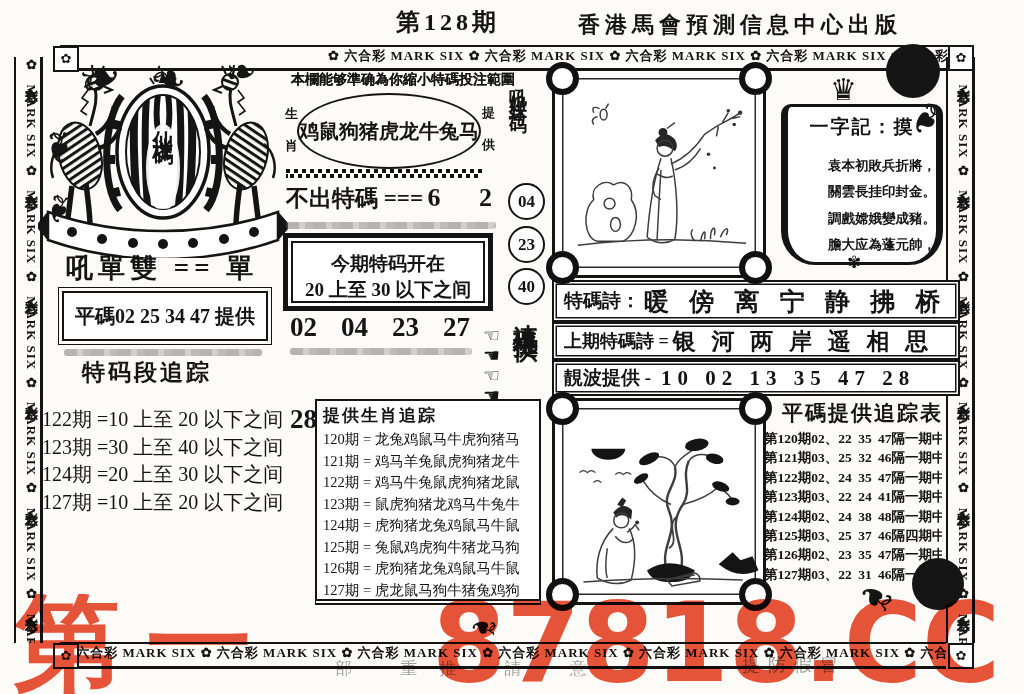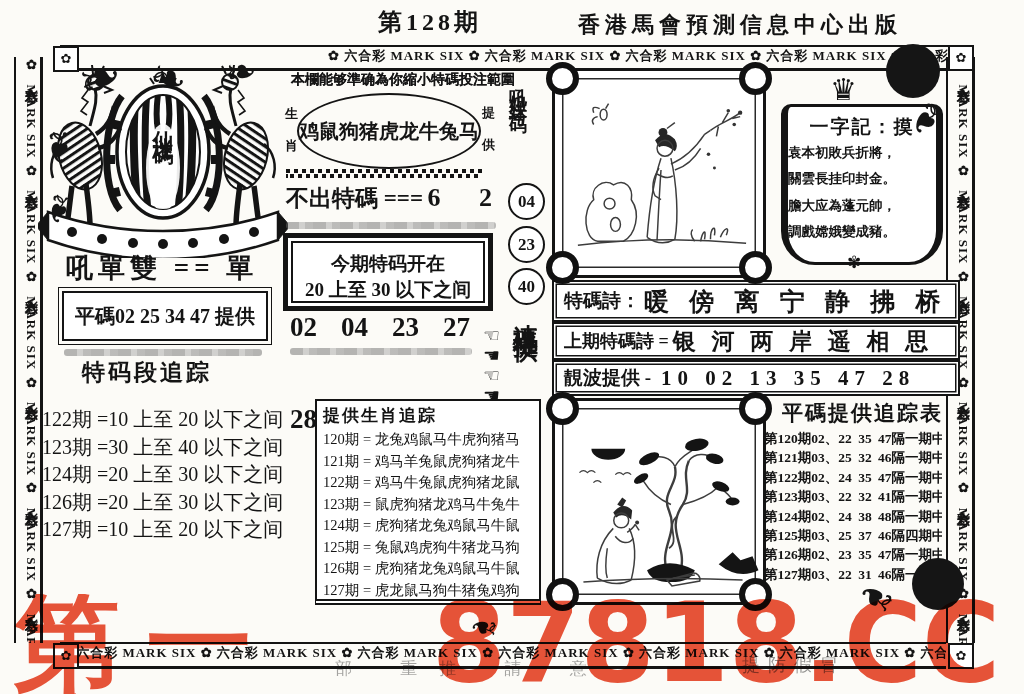--- a/index.html
+++ b/index.html
@@ -40,21 +40,21 @@
   .wm-cn{font-size:106px;line-height:.95;letter-spacing:26px;}
   .wm-site{font-size:110px;line-height:.9;letter-spacing:0;transform:scaleX(.97);transform-origin:left;}
   .hand{line-height:1.05;font-size:19px;}
   .faint{opacity:.38;}
 </style>
 </head>
 <body>
 
 <div class="page">
 
-  <div class="abs serif xb" style="left:340px;top:6px;width:180px;text-align:center;font-size:24px;letter-spacing:4px;">第128期</div>
+  <div class="abs serif xb" style="left:358px;top:6px;width:180px;text-align:center;font-size:24px;letter-spacing:4px;">第128期</div>
   <div class="abs serif b nowrap" style="left:578px;top:10px;font-size:22px;letter-spacing:5px;">香港馬會預測信息中心出版</div>
 
   <div class="abs strip h" style="left:60px;top:45px;width:892px;height:21px;"><span style="margin-left:268px;">✿ 六合彩 MARK SIX ✿ 六合彩 MARK SIX ✿ 六合彩 MARK SIX ✿ 六合彩 MARK SIX ✿ 六合彩 MARK SIX ✿ 六合彩 MARK SIX ✿ 六合彩 MARK SIX ✿ 六合彩 MARK SIX ✿ 六合彩 MARK SIX ✿ 六合彩 MARK SIX</span></div>
   <div class="abs strip h" style="left:60px;top:642px;width:886px;height:22px;"><span>✿ 六合彩 MARK SIX ✿ 六合彩 MARK SIX ✿ 六合彩 MARK SIX ✿ 六合彩 MARK SIX ✿ 六合彩 MARK SIX ✿ 六合彩 MARK SIX ✿ 六合彩 MARK SIX ✿ 六合彩 MARK SIX ✿ 六合彩 MARK SIX ✿ 六合彩 MARK SIX</span></div>
   <div class="abs strip v" style="left:14px;top:57px;width:24px;height:586px;"><span>✿ 六合彩 MARK SIX ✿ 六合彩 MARK SIX ✿ 六合彩 MARK SIX ✿ 六合彩 MARK SIX ✿ 六合彩 MARK SIX ✿ 六合彩 MARK SIX ✿ 六合彩 MARK SIX ✿ 六合彩 MARK SIX ✿ 六合彩 MARK SIX ✿ 六合彩 MARK SIX</span></div>
   <div class="abs strip v" style="left:946px;top:57px;width:24px;height:586px;"><span>✿ 六合彩 MARK SIX ✿ 六合彩 MARK SIX ✿ 六合彩 MARK SIX ✿ 六合彩 MARK SIX ✿ 六合彩 MARK SIX ✿ 六合彩 MARK SIX ✿ 六合彩 MARK SIX ✿ 六合彩 MARK SIX ✿ 六合彩 MARK SIX ✿ 六合彩 MARK SIX</span></div>
 
   <div class="abs cflower" style="left:53px;top:46px;">
       <span>✿</span>
     </div>
@@ -145,21 +145,20 @@
     <span class="serif b nowrap" style="font-size:20px;">平碼02 25 34 47 提供</span>
   </div>
   <div class="abs smudge" style="left:64px;top:349px;width:198px;"></div>
 
   <div class="abs serif xb nowrap" style="left:82px;top:357px;font-size:23px;letter-spacing:3px;">特码段追踪</div>
 
   <div class="abs serif row-list" style="left:42px;top:406px;width:252px;font-size:20px;line-height:27.5px;">
     <div>122期 =10 上至 20 以下之间</div>
     <div>123期 =30 上至 40 以下之间</div>
     <div>124期 =20 上至 30 以下之间</div>
-    <div>126期 =20 上至 30 以下之间</div>
     <div>127期 =10 上至 20 以下之间</div>
   </div>
 
   <div class="abs serif b nowrap" style="left:291px;top:71px;font-size:14px;text-shadow:0 0 .6px #333;">本欄能够準确為你縮小特碼投注範圍</div>
 
   <div class="abs vtext serif b" style="left:282px;top:96px;height:66px;font-size:13px;letter-spacing:32px;">生肖</div>
   <div class="abs vtext serif b" style="left:479px;top:96px;height:66px;font-size:13px;letter-spacing:32px;">提供</div>
 
   <div class="abs" style="left:297px;top:93px;width:180px;height:72px;border:2.5px solid #141414;border-radius:50%;display:flex;align-items:center;justify-content:center;">
     <span class="serif xb nowrap" style="font-size:20px;">鸡鼠狗猪虎龙牛兔马</span>
@@ -296,35 +295,35 @@
       <path d="M52,128 C58,136 66,136 70,130 M64,124 q6,-4 8,-8 M44,140 C42,154 42,164 44,170"></path>
       <circle cx="74" cy="114" r="2" fill="#333" stroke="none"></circle>
         <path d="M72,116 l4,6"></path>
       <path d="M20,174 Q98,168 180,172"></path>
     </svg>
   </div>
 
   <span class="abs" style="left:830px;top:72px;font-size:30px;">♛</span>
   <div class="abs shieldbox" style="left:781px;top:104px;width:148px;height:148px;padding-top:7px;box-sizing:content-box;">
     <div class="serif xb" style="text-align:center;font-size:19px;letter-spacing:2px;">一字記：摸</div>
-    <div class="serif b" style="text-align:left;font-size:13.5px;line-height:1.95;margin-top:0;">
+    <div class="serif b" style="text-align:right;font-size:13.5px;line-height:1.95;margin-top:13px;">
       <div>袁本初敗兵折將，</div>
       <div>關雲長挂印封金。</div>
+      <div>調戲嫦娥變成豬。</div>
       <div>膽大应為蓬元帥，</div>
-      <div>調戲嫦娥變成豬。</div>
     </div>
   </div>
   <span class="abs" style="left:847px;top:252px;font-size:17px;">✾</span>
 
   <div class="abs serif xb nowrap" style="left:782px;top:399px;font-size:21px;letter-spacing:2px;">平碼提供追踪表</div>
   <div class="abs serif b row-list" style="left:764px;top:429px;width:178px;font-size:13.5px;line-height:19.4px;word-spacing:3px;">
     <div>第120期02、22 35 47隔一期中</div>
     <div>第121期03、25 32 46隔一期中</div>
     <div>第122期02、24 35 47隔一期中</div>
-    <div>第123期03、22 32 41隔一期中</div>
+    <div>第123期03、22 24 41隔一期中</div>
     <div>第124期02、24 38 48隔一期中</div>
     <div>第125期03、25 37 46隔四期中</div>
     <div>第126期02、23 35 47隔一期中</div>
     <div>第127期03、22 31 46隔一期中</div>
   </div>
 
   <div class="abs serif faint nowrap" style="left:335px;top:657px;font-size:17px;letter-spacing:22px;">部 重推 請 意</div>
   <div class="abs serif nowrap" style="left:742px;top:653px;font-size:18px;letter-spacing:8px;opacity:.45;">提防假冒</div>
 
   <div class="abs watermark" style="left:14px;top:594px;width:1004px;height:100px;overflow:hidden;">

